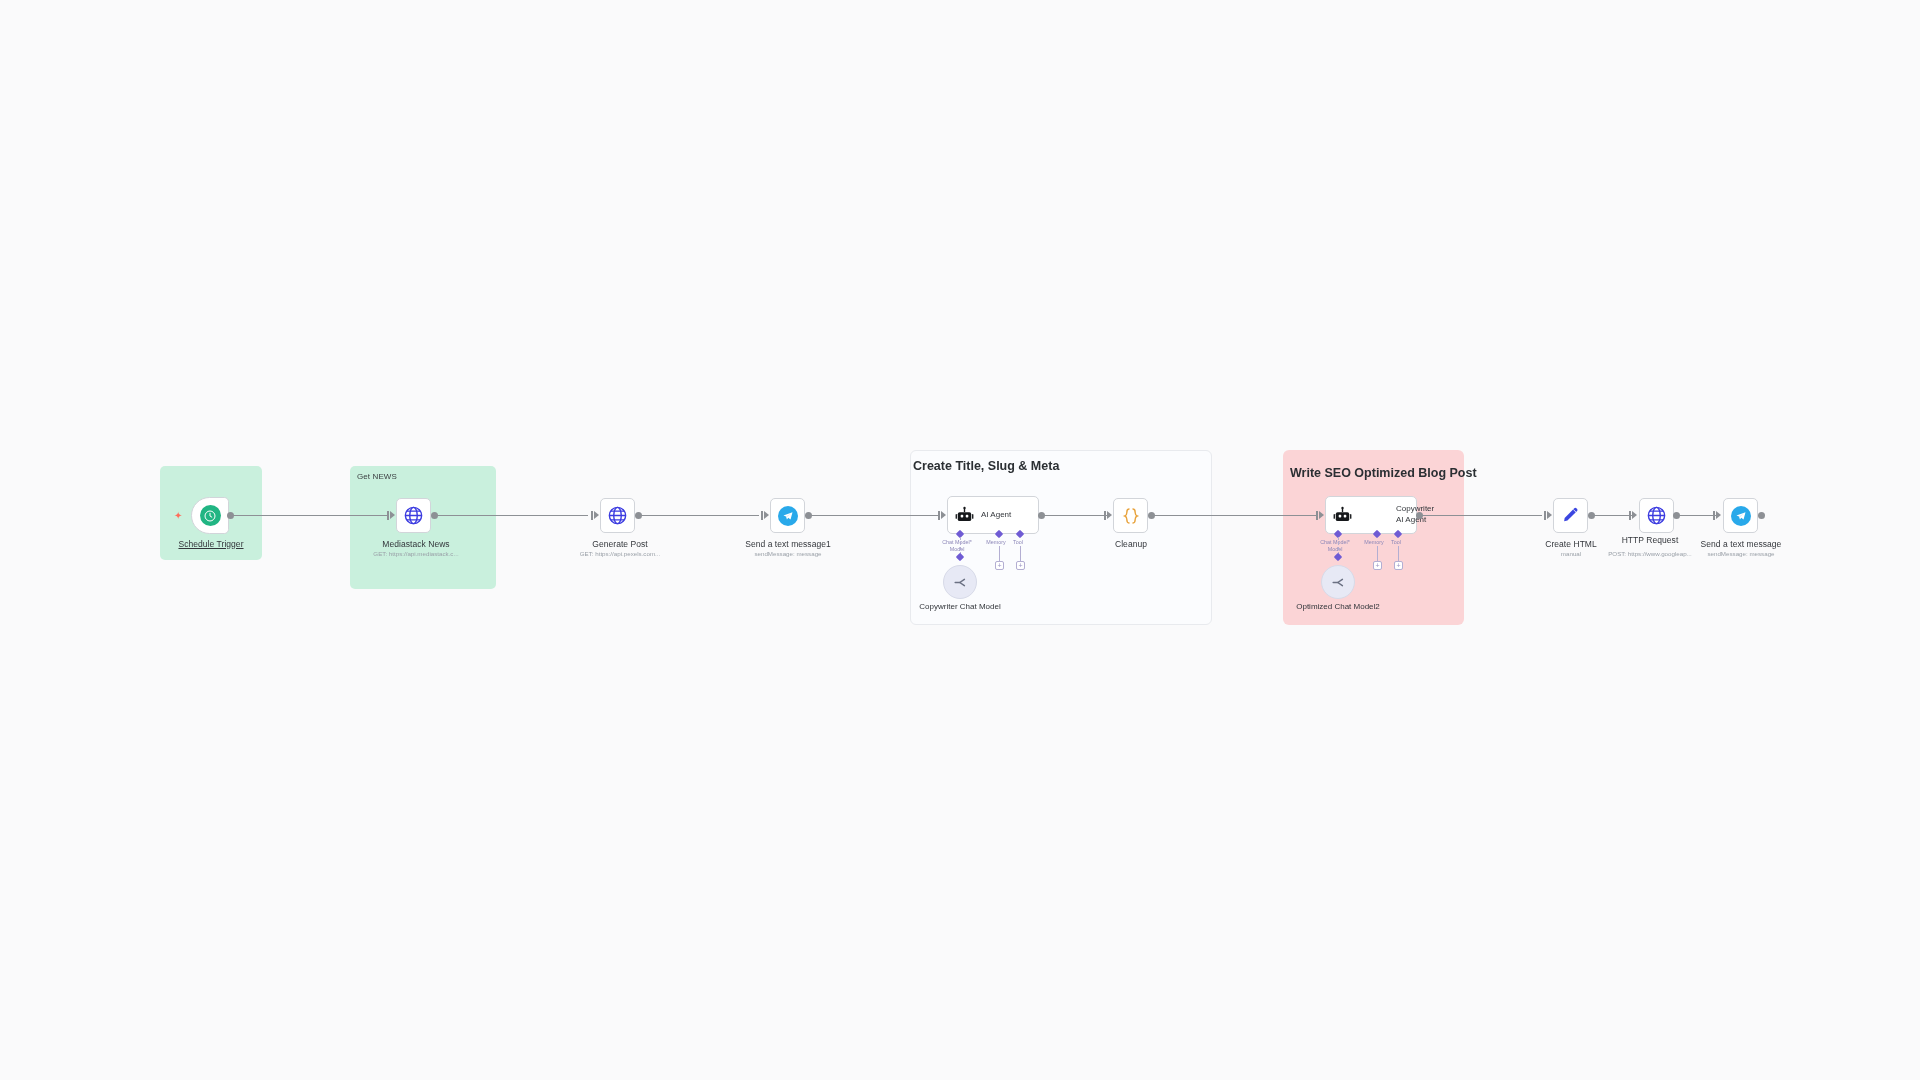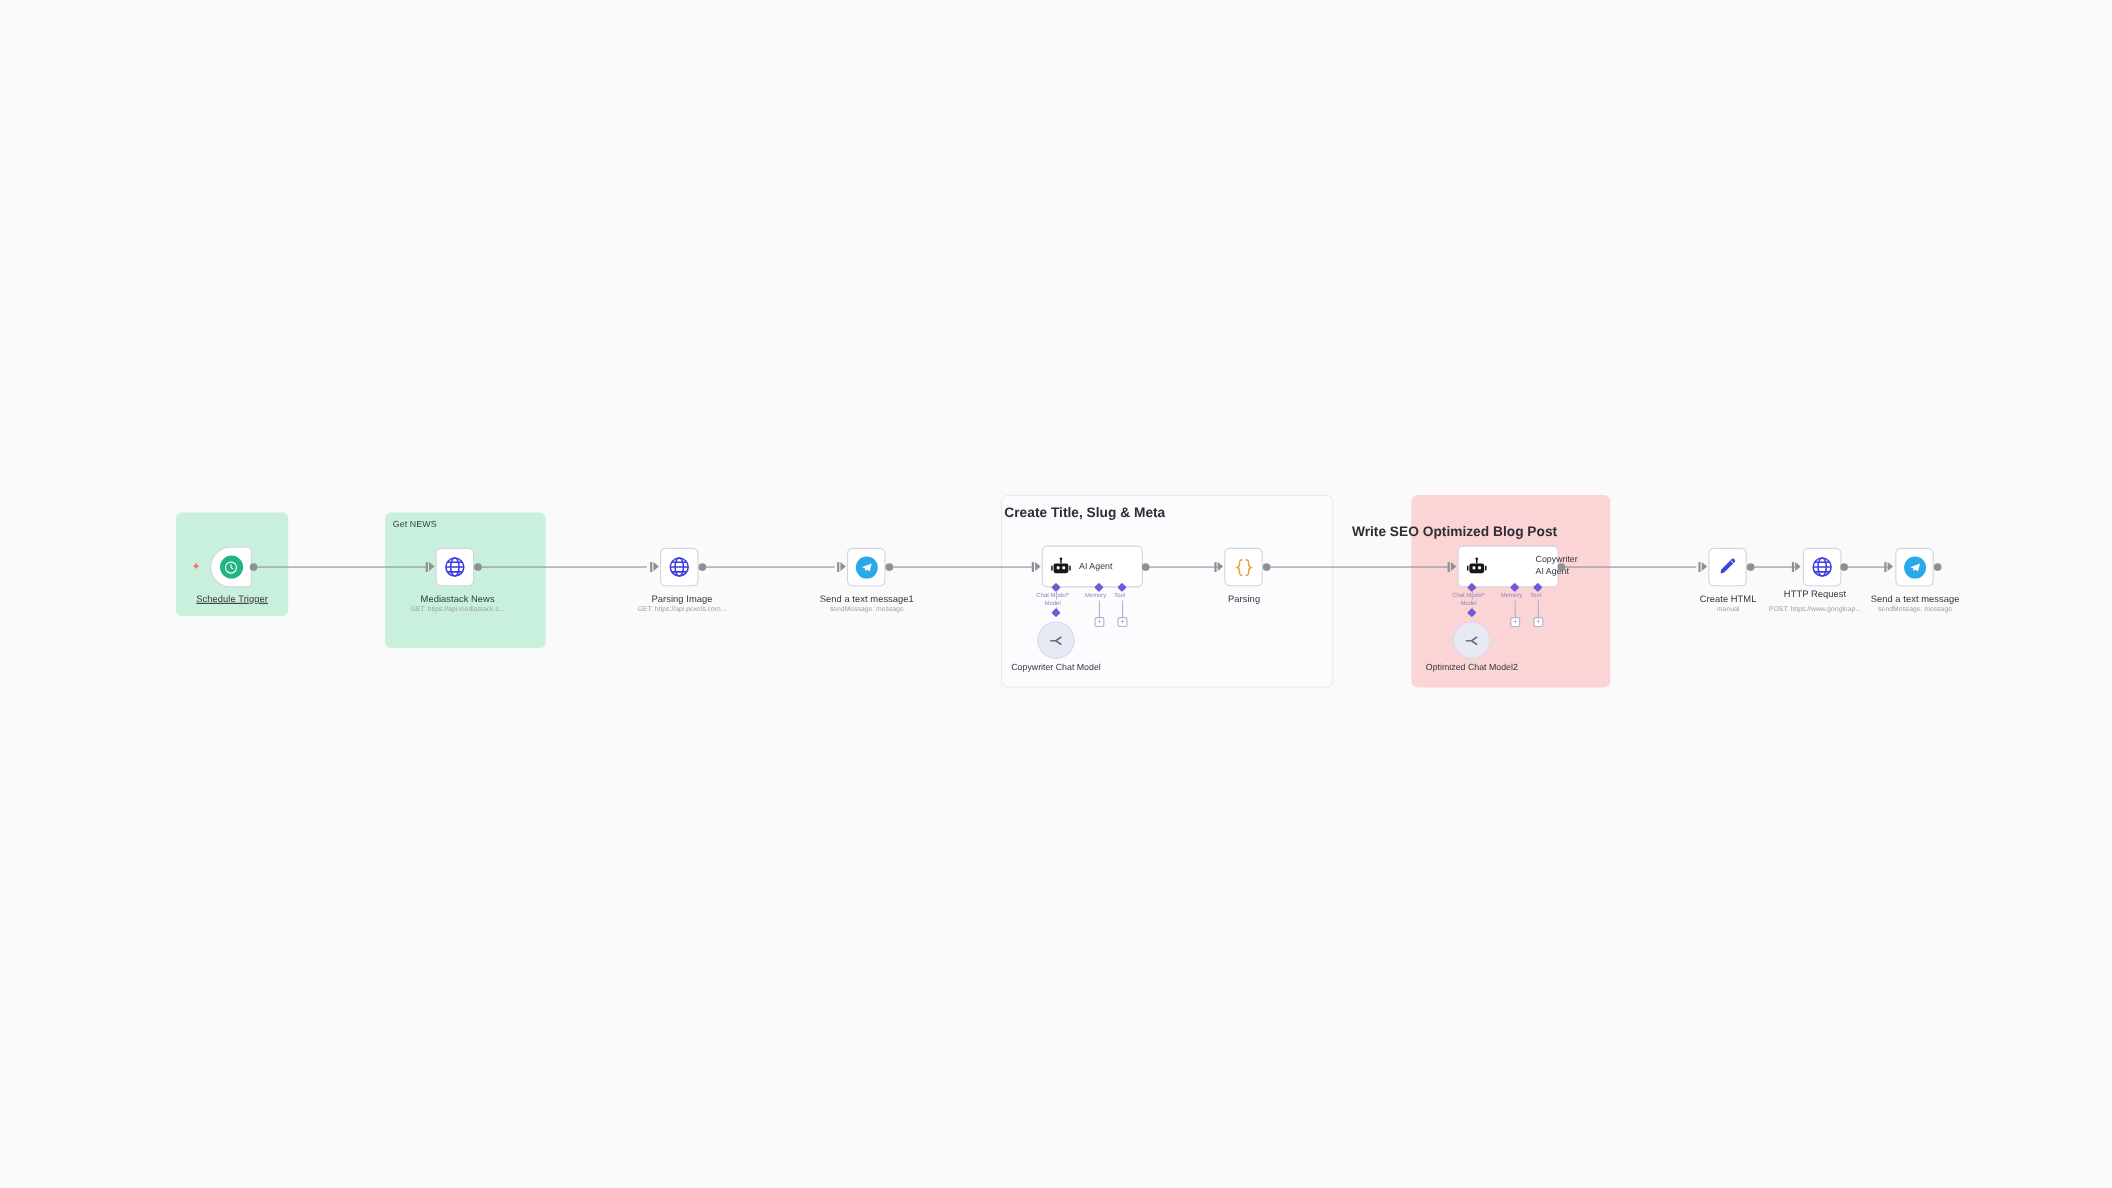--- a/index.html
+++ b/index.html
@@ -194,21 +194,21 @@
 
   <div class="sticky sticky-green" style="left:160px; top:466px; width:102px; height:94px;"></div>
 
   <div class="sticky sticky-green" style="left:350px; top:466px; width:146px; height:123px;"></div>
   <div class="sticky-title" style="left:357px; top:472px;">Get NEWS</div>
 
   <div class="group-box group-blue" style="left:910px; top:450px; width:302px; height:175px;"></div>
   <div class="group-label" style="left:913px; top:459px;">Create Title, Slug &amp; Meta</div>
 
   <div class="group-box group-pink" style="left:1283px; top:450px; width:181px; height:175px;"></div>
-  <div class="group-label pink" style="left:1229px; top:466px;margin-top:10px;">Write SEO Optimized Blog Post</div>
+  <div class="group-label pink" style="left:1290px; top:466px;">Write SEO Optimized Blog Post</div>
 
   <div class="wire" style="left:231px; top:515px; width:158px;"></div>
 
   <div class="wire" style="left:435px; top:515px; width:153px;"></div>
 
   <div class="wire" style="left:639px; top:515px; width:120px;"></div>
 
   <div class="wire" style="left:805px; top:515px; width:134px;"></div>
 
   <div class="wire" style="left:1042px; top:515px; width:66px;"></div>
@@ -253,21 +253,21 @@
   <div class="node node-sq" style="left:600px; top:498px;">
     <span>
       <svg class="ico" width="21" height="21" viewBox="0 0 24 24">
         <circle cx="12" cy="12" r="9.3" fill="none" stroke="#3c3ce0" stroke-width="1.6"></circle>
         <ellipse cx="12" cy="12" rx="4.3" ry="9.3" fill="none" stroke="#3c3ce0" stroke-width="1.6"></ellipse>
         <path d="M2.7 12 H21.3 M4 7 H20 M4 17 H20" fill="none" stroke="#3c3ce0" stroke-width="1.6"></path>
       </svg>
     </span>
   </div>
   <div class="endpoint" style="left:635px; top:512px;"></div>
-  <div class="node-label" style="left:562px; top:539px; width:116px;">Parsing Image</div>
+  <div class="node-label" style="left:562px; top:539px; width:116px;">Generate Post</div>
   <div class="node-sub" style="left:562px; top:550px; width:116px;">GET: https://api.pexels.com...</div>
 
   <div class="inbar" style="left:761px; top:511px;"></div>
   <div class="arrow-in" style="left:764px; top:511px;"></div>
   <div class="node node-sq" style="left:770px; top:498px;">
     <span class="tg-badge">
       <svg class="ico" width="12" height="12" viewBox="0 0 24 24">
         <path d="M21 4.4 2.9 11.2l5.1 1.7 1.9 5.9 2.6-3.3 4.6 3.5z" fill="#ffffff"></path>
         <path d="M8 12.9 18.4 6.6 10 14.1z" fill="#cfe8f8"></path>
       </svg>
@@ -328,21 +328,21 @@
     <span>
       <svg class="ico" width="20" height="20" viewBox="0 0 24 24">
         <path d="M9.6 3.6c-2.6 0-2.6 1.6-2.6 4.1 0 2.2-.6 3.6-2.4 4.3
                  1.8.7 2.4 2.1 2.4 4.3 0 2.5 0 4.1 2.6 4.1" fill="none" stroke="#e8a33d" stroke-width="1.7" stroke-linecap="round"></path>
         <path d="M14.4 3.6c2.6 0 2.6 1.6 2.6 4.1 0 2.2.6 3.6 2.4 4.3
                  -1.8.7-2.4 2.1-2.4 4.3 0 2.5 0 4.1-2.6 4.1" fill="none" stroke="#e8a33d" stroke-width="1.7" stroke-linecap="round"></path>
       </svg>
     </span>
   </div>
   <div class="endpoint" style="left:1148px; top:512px;"></div>
-  <div class="node-label" style="left:1073px; top:539px; width:116px;">Parsing</div>
+  <div class="node-label" style="left:1073px; top:539px; width:116px;">Cleanup</div>
 
   <div class="inbar" style="left:1316px; top:511px;"></div>
   <div class="arrow-in" style="left:1319px; top:511px;"></div>
   <div class="node node-agent" style="left:1325px; top:496px;gap:44px;">
     <span>
       <svg class="ico" width="19" height="19" viewBox="0 0 24 24">
         <rect x="3.5" y="8" width="17" height="11" rx="2.4" fill="#15171a"></rect>
         <rect x="7.2" y="11.2" width="3.2" height="3.4" rx="1" fill="#ffffff"></rect>
         <rect x="13.6" y="11.2" width="3.2" height="3.4" rx="1" fill="#ffffff"></rect>
         <path d="M12 3.2 V7.6" stroke="#15171a" stroke-width="1.7"></path>

